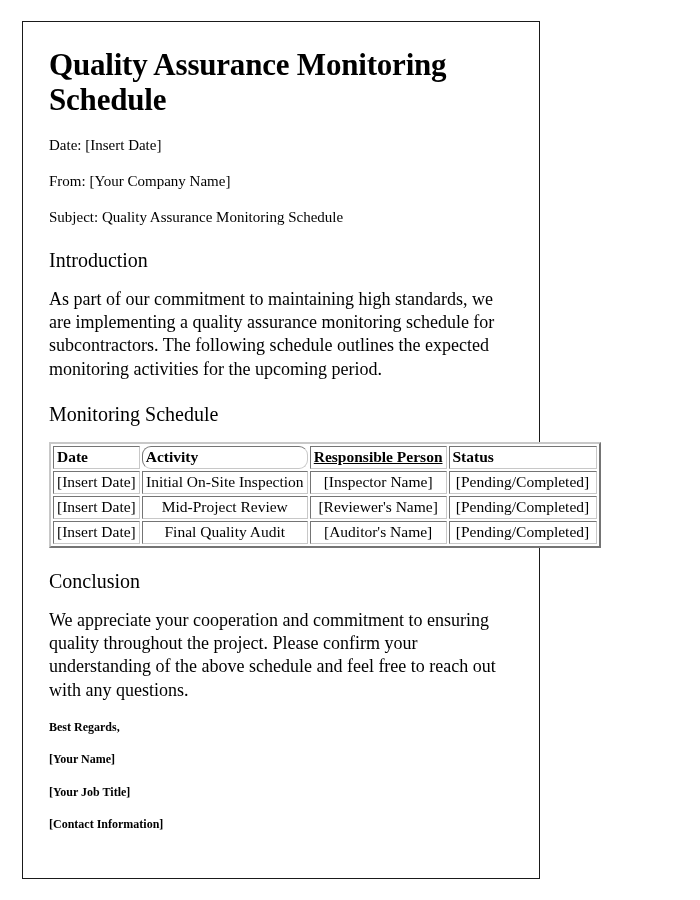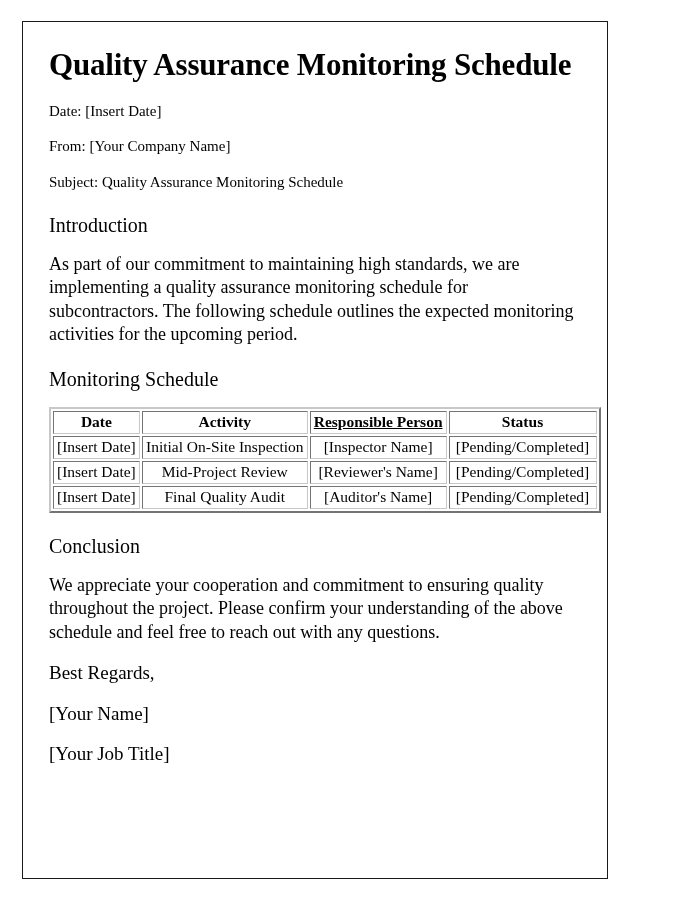--- a/index.html
+++ b/index.html
@@ -11,21 +11,21 @@
     width: 700px;
     height: 900px;
     font-family: "Liberation Serif", "DejaVu Serif", serif;
     color: #000000;
     overflow: hidden;
   }
   .page {
     position: absolute;
     left: 22px;
     top: 21px;
-    width: 586px;
+    width: 518px;
     height: 858px;
     border: 1px solid #1a1a1a;
     box-sizing: border-box;
     padding: 22px 26px 0 26px;
   }
   .doc-title {
     font-size: 31px;
     font-weight: bold;
     line-height: 1.12;
     margin: 4px 0 20px 0;
@@ -42,49 +42,50 @@
     line-height: 1.15;
     margin: 22px 0 16px 0;
   }
   .body-par {
     font-size: 18px;
     line-height: 1.30;
     margin: 0 0 18px 0;
     max-width: 578px;
   }
   .sign-line {
-    font-size: 19px;
+    font-size: 12px;
     line-height: 1.18;
     margin: 0 0 18px 0;
+    font-weight: bold;
   }
   
   table.schedule {
     border-collapse: separate;
     border-spacing: 2px;
     border: 2px outset #c8c8c8;
     background: #ffffff;
     margin: 2px 0 6px 0;
     font-size: 15.5px;
   }
   table.schedule th,
   table.schedule td {
     border: 1px inset #c8c8c8;
     padding: 1px 3px;
     font-size: 15.5px;
     line-height: 1.22;
     white-space: nowrap;
   }
   table.schedule th {
     font-weight: bold;
-    text-align: center;
+    text-align: left;
   }
   table.schedule td {
     text-align: center;
   }
-  .col-activity   { min-width: 158px; }
+  .col-activity   { min-width: 158px; border-radius: 9px; }
   .col-person     { min-width: 128px; text-decoration: underline; }
   .col-status     { min-width: 140px; }
 </style>
 </head>
 <body>
 
 <div class="page">
 
   <h1 class="doc-title">Quality Assurance Monitoring Schedule</h1>
 
@@ -130,15 +131,16 @@
     </tbody>
   </table>
 
   <h2 class="section-heading">Conclusion</h2>
   <p class="body-par">We appreciate your cooperation and commitment to ensuring quality throughout the project. Please confirm your understanding of the above schedule and feel free to reach out with any questions.</p>
 
   <div>
     <p class="sign-line">Best Regards,</p>
     <p class="sign-line">[Your Name]</p>
     <p class="sign-line">[Your Job Title]</p>
+    <p class="sign-line">[Contact Information]</p>
   </div>
 
 </div>
 
 </body></html>

